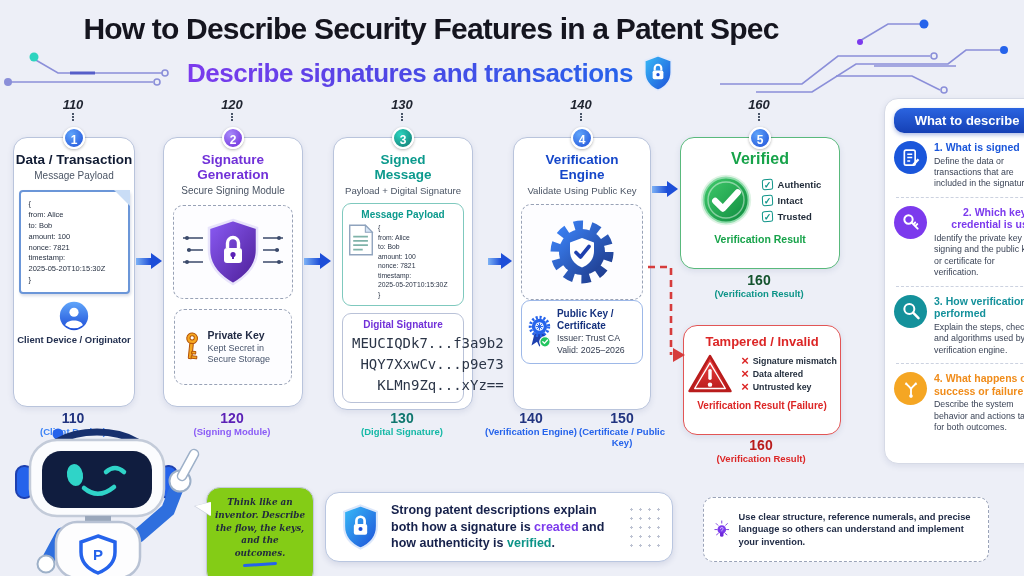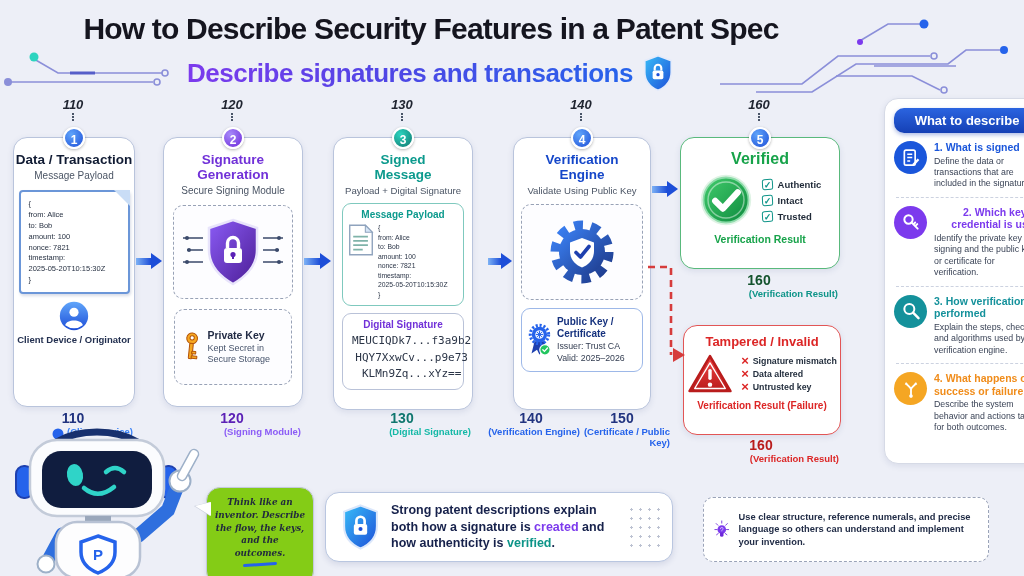--- a/index.html
+++ b/index.html
@@ -24,21 +24,21 @@
   .b-blue{background:radial-gradient(circle at 35% 30%,#60a5fa,#1d4ed8);}
   .b-purple{background:radial-gradient(circle at 35% 30%,#a78bfa,#6d28d9);}
   .b-teal{background:radial-gradient(circle at 35% 30%,#2dd4bf,#0f766e);}
   .btitle{font-size:13.5px;font-weight:800;line-height:1.12;text-align:center;margin-top:14px;}
   .bsub{font-size:10px;color:#4b5565;margin-top:3px;text-align:center;}
   .reftop{position:absolute;width:50px;text-align:center;top:97px;}
   .reftop .num{font-style:italic;font-weight:700;font-size:13px;color:#1f2430;}
   .tick{width:0;height:8px;border-left:2px dotted #4a5568;margin:1px auto 0;}
   .refbot{position:absolute;text-align:center;}
   .refbot .num{font-size:14px;font-weight:700;}
-  .refbot .cap{font-size:9.5px;font-weight:700;margin-top:1px;line-height:1.15;text-align:right;}
+  .refbot .cap{font-size:9.5px;font-weight:700;margin-top:1px;line-height:1.15;}
 
   
   .doc{width:94px;border:2px solid #6b96d8;border-radius:4px;background:#fff;margin-top:9px;
        position:relative;padding:7px 5px 6px 8px;box-shadow:1px 2px 3px rgba(40,60,120,.18);}
   .doc::before{content:"";position:absolute;top:-2px;right:-2px;border-style:solid;border-width:0 16px 16px 0;
        border-color:transparent #c9ddf6 transparent transparent;}
   .payload{font-size:7.5px;line-height:1.45;color:#273142;white-space:pre-line;text-align:left;}
   .usr{margin-top:7px;}
   .devlabel{font-size:9.5px;font-weight:700;color:#233050;margin-top:3px;line-height:1.2;text-align:center;}
 
@@ -49,25 +49,25 @@
   .keytxt .kt{font-size:10.5px;font-weight:800;color:#222b45;}
   .keytxt .kb{font-size:9px;color:#46536b;line-height:1.25;margin-top:2px;}
 
   
   .inbox{border-radius:9px;background:#fff;width:122px;box-sizing:border-box;padding:5px 5px 6px;margin-top:7px;}
   .inbox.teal{border:1.5px solid #7fc9be;}
   .inbox.gray{border:1.5px solid #b9c2d8;}
   .inbox .ititle{font-size:10px;font-weight:800;text-align:center;margin-bottom:3px;}
   .rowc{display:flex;align-items:flex-start;gap:4px;}
   .mini{font-size:6.8px;line-height:1.4;color:#2b3547;white-space:pre-line;text-align:left;}
-  .sigtxt{font-size:11px;line-height:1.5;color:#2b3547;white-space:pre-line;text-align:center;font-family:"DejaVu Sans Mono",monospace;}
+  .sigtxt{font-size:14px;line-height:1.5;color:#2b3547;white-space:pre-line;text-align:right;font-family:"DejaVu Sans Mono",monospace;}
 
   
   .gearwrap{width:120px;height:94px;margin-top:8px;display:flex;align-items:center;justify-content:center;}
-  .certbox{border:1.5px solid #9db8e8;border-radius:9px;width:122px;margin-top:8px;display:flex;
+  .certbox{border:1.5px solid #9db8e8;border-radius:9px;width:122px;display:flex;
            align-items:center;gap:4px;padding:5px 4px;box-sizing:border-box;}
   .certtxt .ct{font-size:10px;font-weight:800;color:#16327e;line-height:1.15;}
   .certtxt .cb{font-size:8.8px;color:#323c50;margin-top:2px;line-height:1.3;}
 
   
   .vtitle{font-size:16px;font-weight:800;color:#17a34a;margin-top:12px;}
   .vrow{display:flex;align-items:center;gap:9px;margin-top:5px;}
   .vlist{display:flex;flex-direction:column;gap:5px;}
   .vitem{display:flex;align-items:center;gap:5px;font-size:9.5px;font-weight:700;color:#1f2937;}
   .cbox{width:11px;height:11px;border:1.6px solid #0e9488;border-radius:2.5px;color:#0e9488;font-size:9px;

